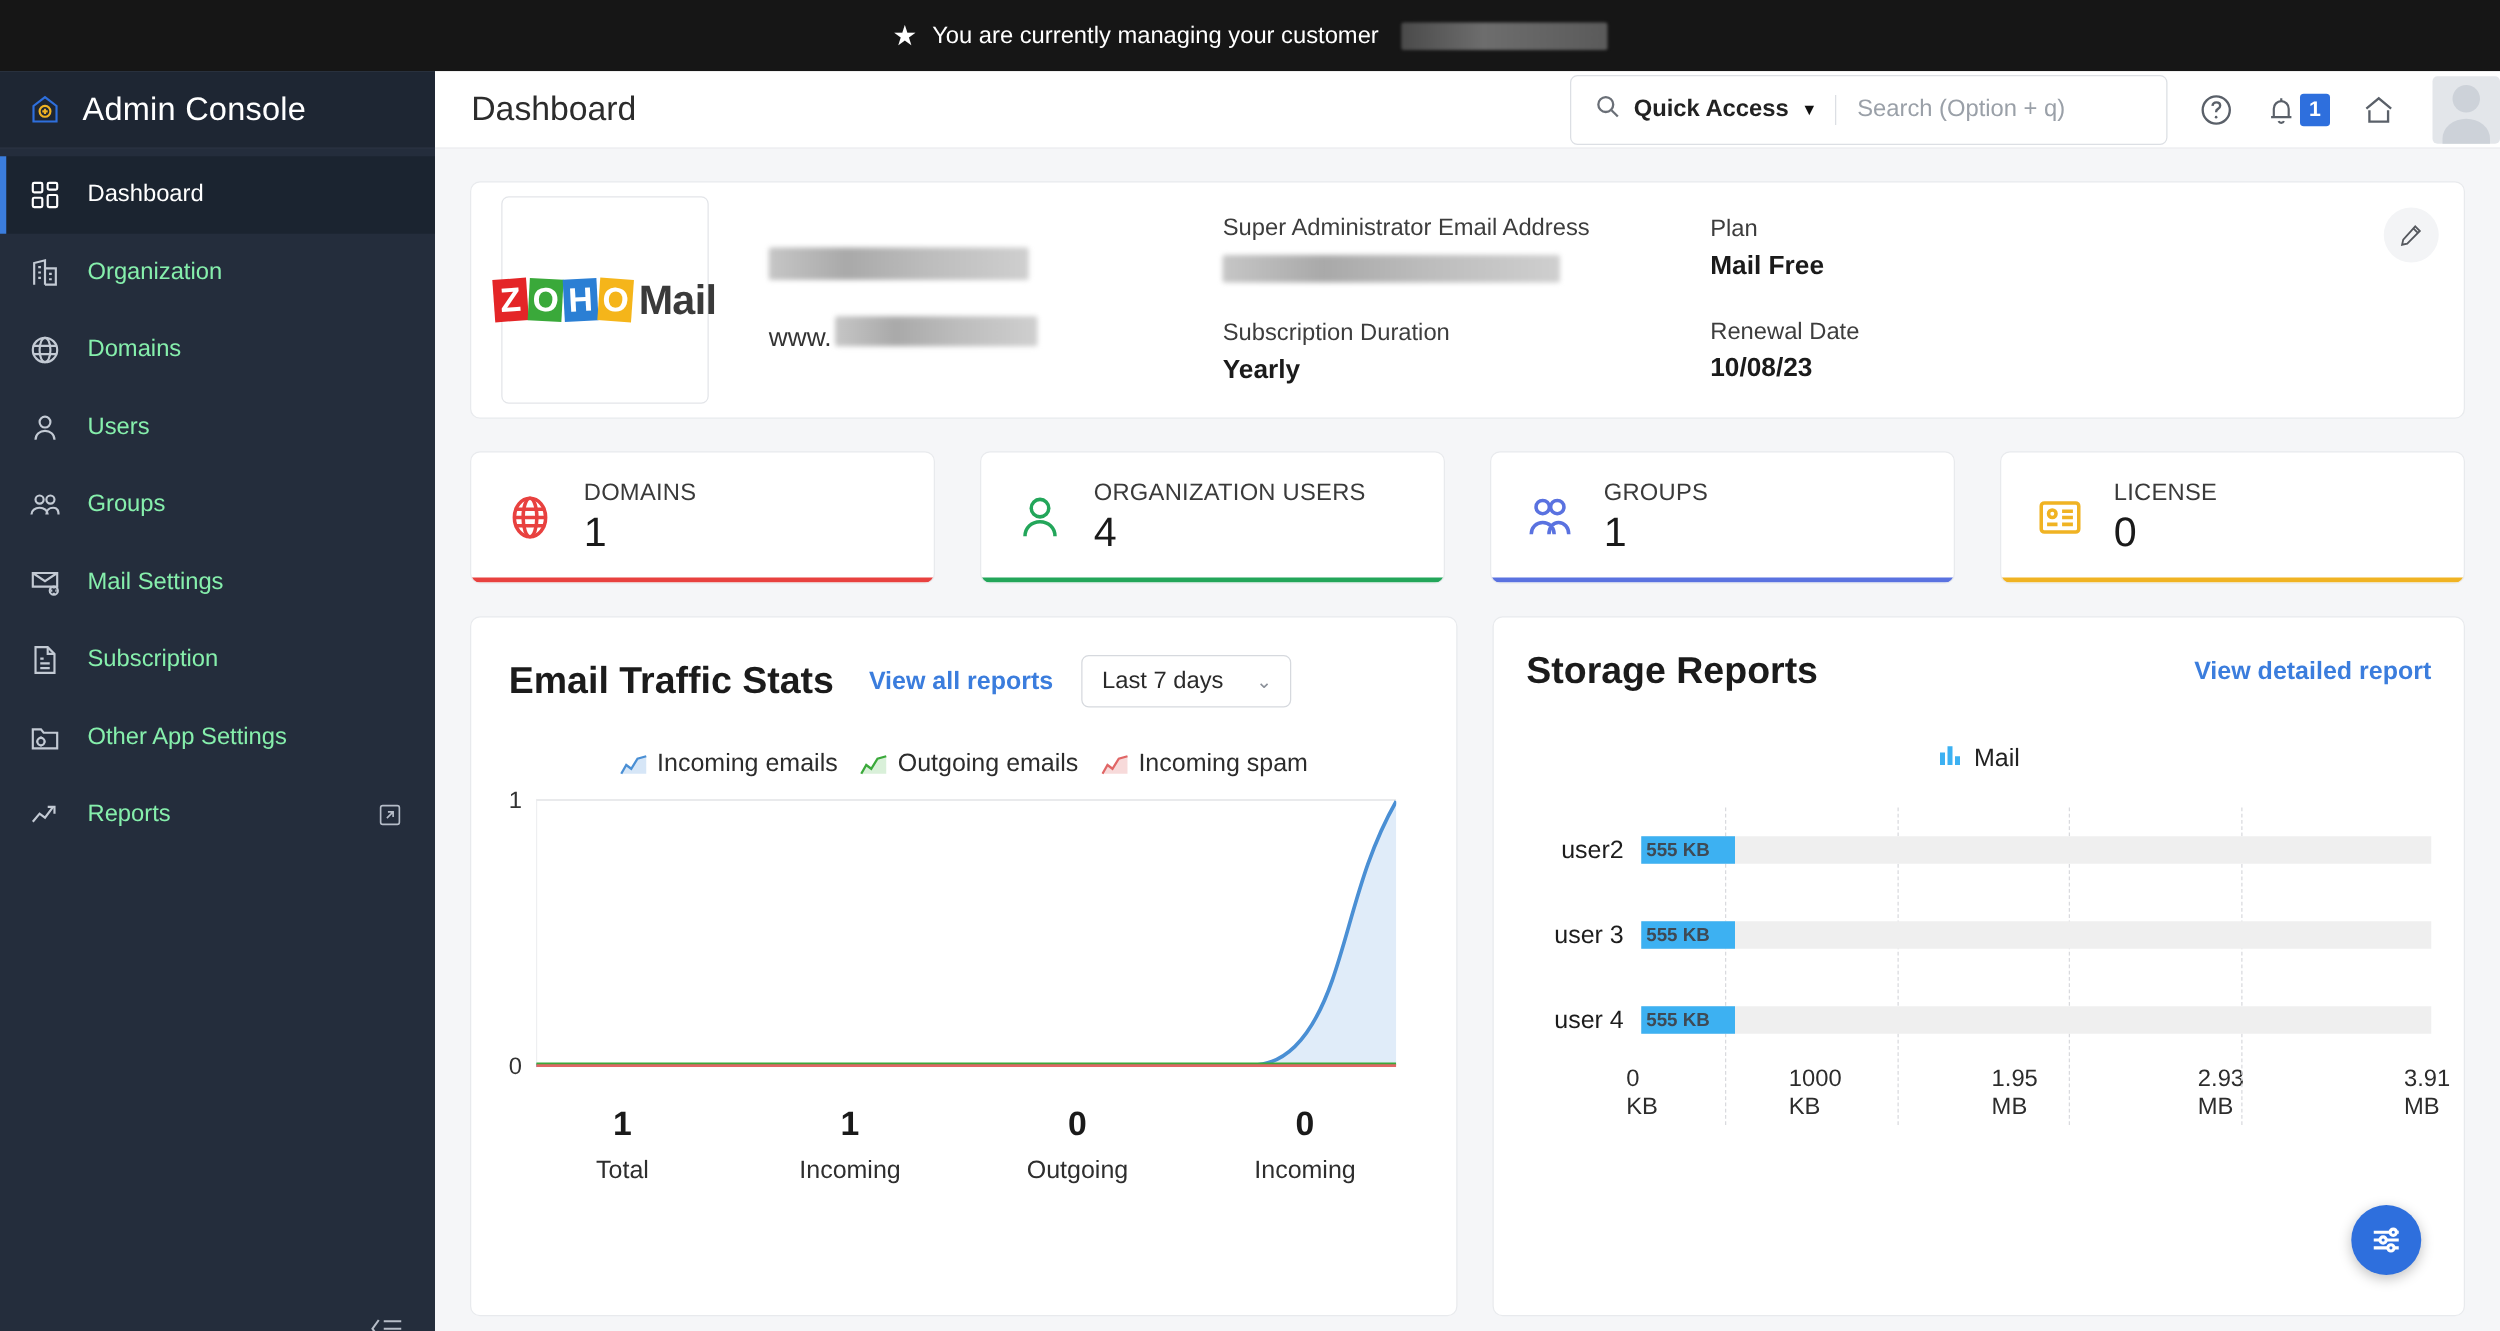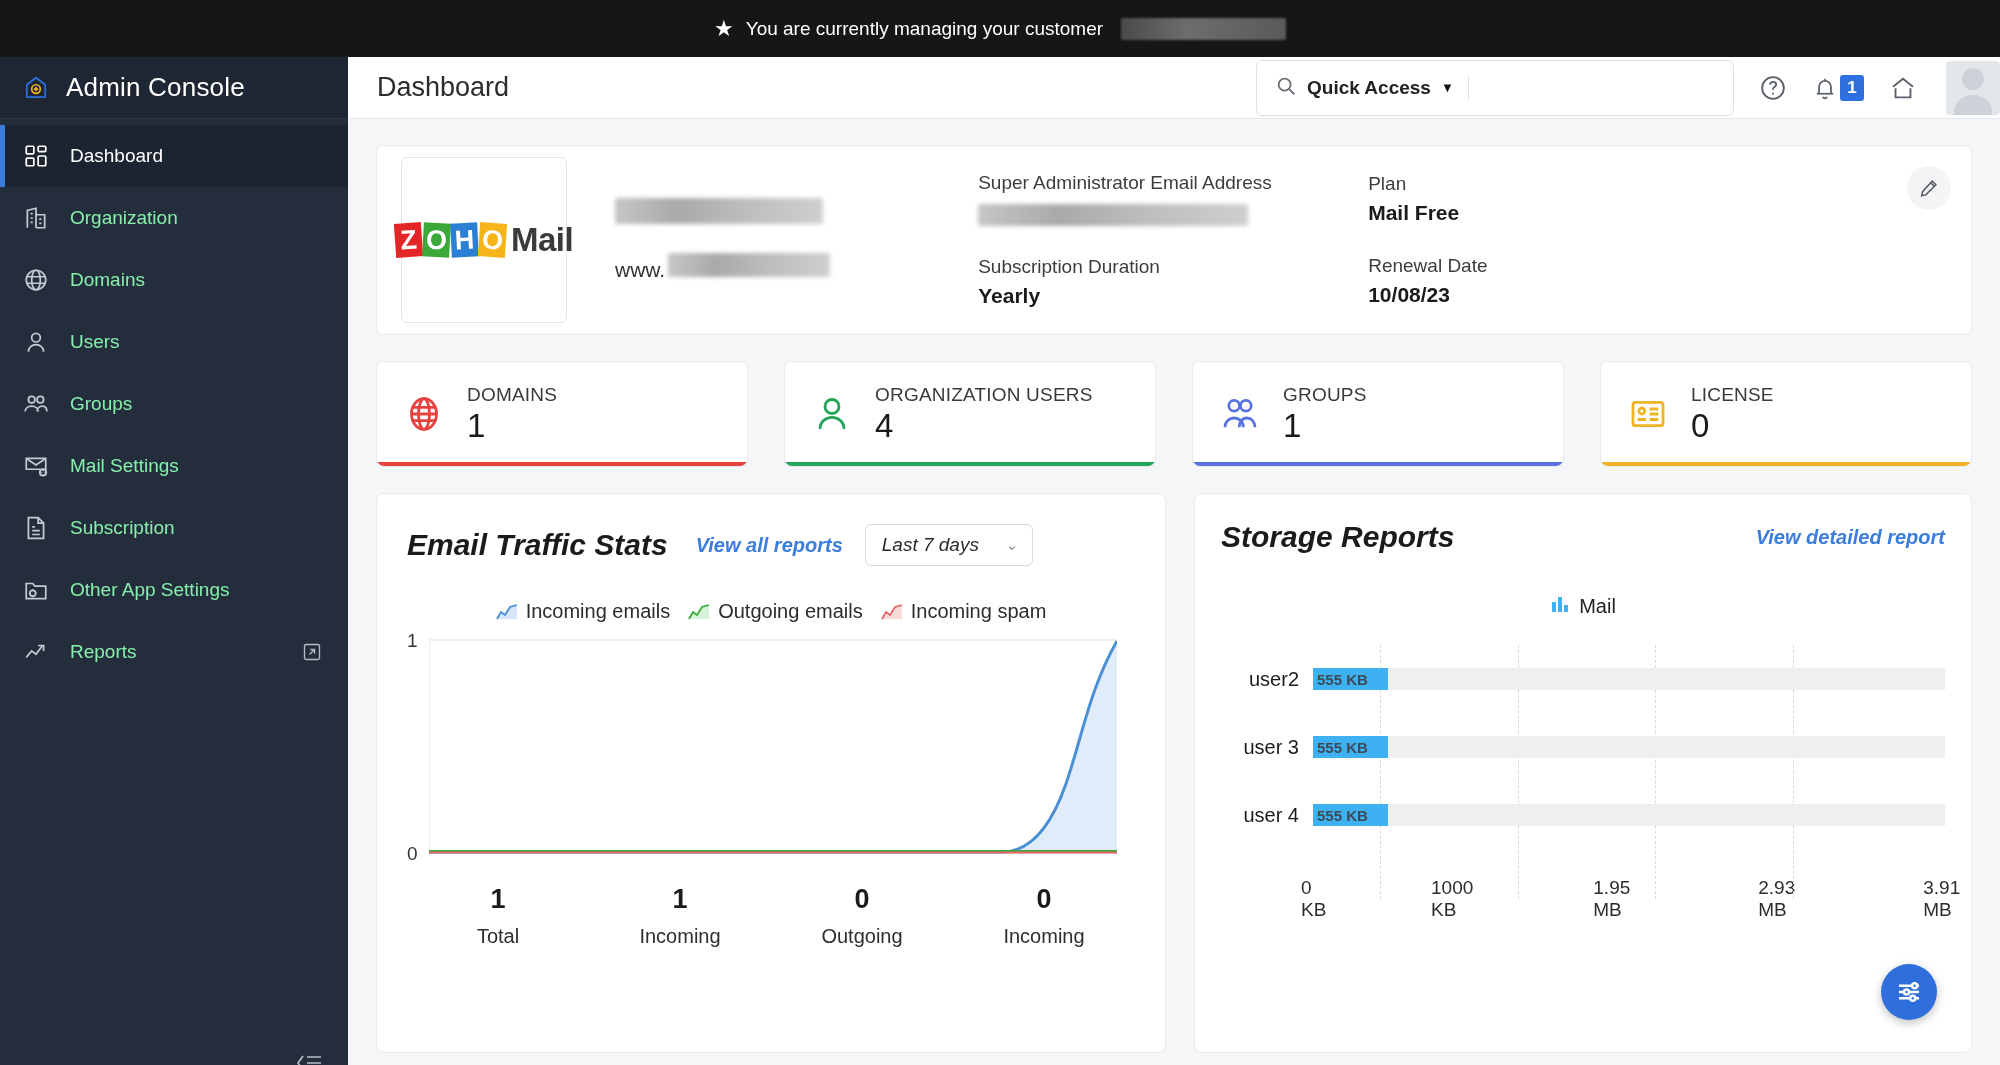--- a/index.html
+++ b/index.html
@@ -163,21 +163,21 @@
   .stat-num { font-size: 33px; color: #1a1a1a; margin-top: 1px; }
 
   
   .panels { display: flex; gap: 28px; margin-top: 26px; }
   .panel {
     background: #fff; border: 1px solid #e8eaed; border-radius: 8px;
     height: 560px; position: relative; overflow: hidden;
   }
   .panel.left { width: 790px; padding: 30px 30px 0 30px; }
   .panel.right { flex: 1; padding: 26px 26px 0 26px; }
-  .panel-head { display: flex; align-items: center; font-style: italic; }
+  .panel-head { display: flex; align-items: center; }
   .panel-title { font-size: 30px; font-weight: bold; color: #1b1b1b; }
   .link { color: #3b7ddd; font-size: 20px; font-weight: bold; cursor: pointer; text-align: right; }
   .panel.left .link { margin-left: 28px; }
   .panel.right .link { margin-left: auto; }
   .select {
     margin-left: 22px; width: 168px; height: 42px; border: 1px solid #d6d9de;
     border-radius: 6px; display: flex; align-items: center; justify-content: space-between;
     padding: 0 14px 0 16px; font-size: 19px; color: #2a2a2a; cursor: pointer; background: #fff;
   }
   .select .chev { color: #8b9099; font-size: 15px; }
@@ -212,21 +212,21 @@
   .grid-v { position: absolute; top: 0; bottom: 26px; width: 1px; border-left: 1px dashed #d9dade; }
   .bar-row { display: flex; align-items: center; height: 68px; position: relative; }
   .bar-lbl { width: 92px; text-align: right; padding-right: 14px; font-size: 20px; color: #1c1c1c; flex: 0 0 92px; }
   .bar-track { flex: 1; height: 22px; background: #efefef; position: relative; }
   .bar-fill {
     position: absolute; left: 0; top: 0; bottom: 0; background: #3db1f2;
     display: flex; align-items: center; justify-content: flex-end; padding-right: 6px;
   }
   .bar-fill.small { justify-content: flex-start; padding-left: 4px; padding-right: 0; }
   .bar-val { font-size: 15px; font-weight: bold; color: #3f4a55; white-space: nowrap; }
-  .bar-xaxis { display: flex; margin-top: 28px; padding-left: 92px; align-items: center; }
+  .bar-xaxis { display: flex; margin-top: 3px; padding-left: 92px; align-items: center; }
   .bx { font-size: 19px; color: #2c2c2c; }
 
   .fab {
     position: absolute; right: 34px; bottom: 32px; width: 56px; height: 56px;
     border-radius: 50%; background: #2e6fdd; display: flex; align-items: center;
     justify-content: center; cursor: pointer; box-shadow: 0 3px 10px rgba(0,0,0,.25);
   }
   .fab svg { width: 30px; height: 30px; stroke: #fff; fill: none; stroke-width: 2; }
 </style>
 </head>
@@ -375,20 +375,21 @@
           <span>
             <svg viewBox="0 0 24 24" style="width:22px;height:22px;stroke:#6a6f77;fill:none;stroke-width:2">
                 <circle cx="10.5" cy="10.5" r="6.5"></circle>
                 <path d="M15.5 15.5 21 21"></path>
               </svg>
           </span>
           <span class="qa-label">Quick Access</span>
           <span class="caret">▼</span>
         </div>
         <div class="sep"></div>
+        <input class="search-input" placeholder="Search (Option + q)" style="">
       </div>
       <div class="hicon">
         <svg viewBox="0 0 24 24">
             <circle cx="12" cy="12" r="9.3"></circle>
             <path d="M9.4 9.2c.2-1.6 1.3-2.4 2.7-2.4 1.5 0 2.6.9 2.6 2.2 0 1.2-.7 1.8-1.7 2.4-.8.5-1.1 1-1.1 1.9v.3"></path>
             <circle cx="11.9" cy="16.9" r=".9" fill="#5a6069" stroke="none"></circle>
           </svg>
       </div>
       <div class="bell-wrap">
         <svg viewBox="0 0 24 24">

